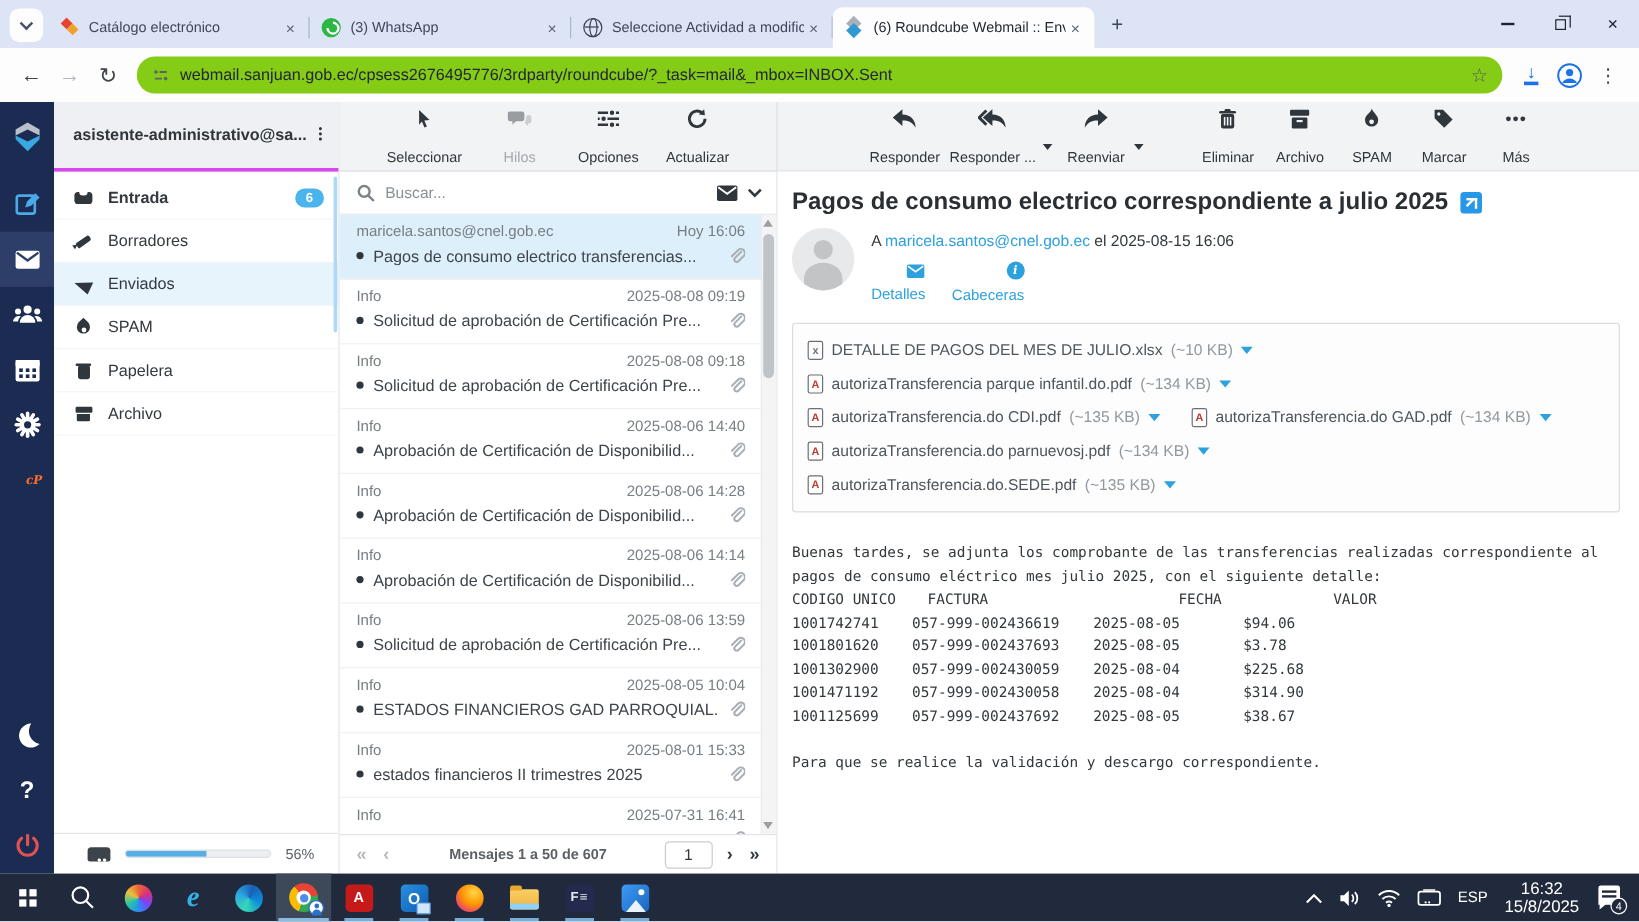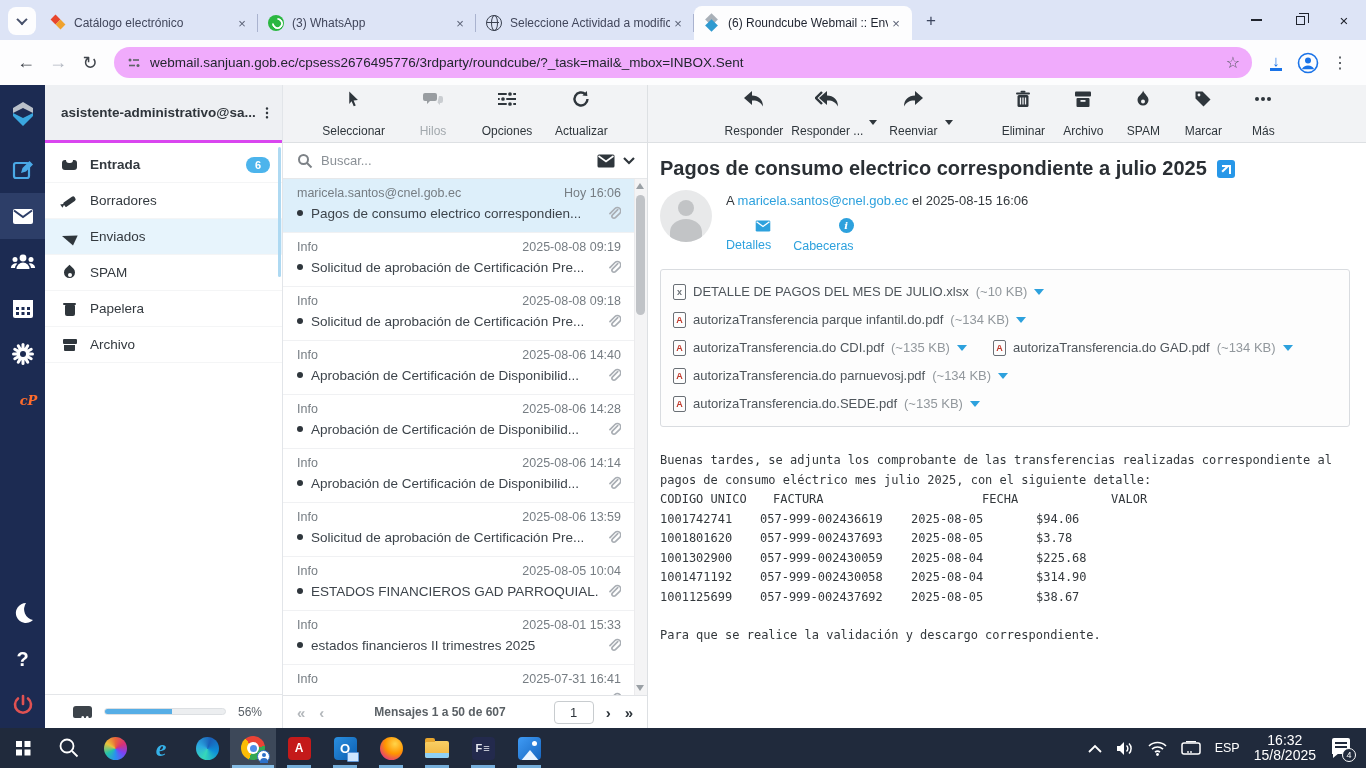--- a/index.html
+++ b/index.html
@@ -32,37 +32,37 @@
   .fv-whatsapp:after { content:""; position:absolute; left:4px; top:3px; width:7px; height:7px; border:2px solid #fff; border-radius:50%; border-top-color:transparent; transform:rotate(-45deg); }
   .fv-globe { border:1.6px solid #3a4150; border-radius:50%; }
   .fv-globe:before { content:""; position:absolute; left:0; top:5.5px; width:12px; height:1.6px; background:#3a4150; }
   .fv-globe:after { content:""; position:absolute; left:3.5px; top:-1px; width:5px; height:14px; border:1.4px solid #3a4150; border-radius:50%; }
   .fv-roundcube:before { content:""; position:absolute; left:3px; top:0px; width:9px; height:9px; background:#a9b0b8; transform:rotate(45deg); }
   .fv-roundcube:after { content:""; position:absolute; left:3px; top:6px; width:9px; height:9px; background:#2f9ad0; transform:rotate(45deg); }
 
   .navbar { position:absolute; left:0; top:40px; width:1366px; height:45px; background:#fdfdfe; display:flex; align-items:center; padding:0 10px; }
   .navbtn { width:32px; height:32px; display:flex; align-items:center; justify-content:center; font-size:18px; color:#41464d; flex:none; }
   .navbtn.disabled { color:#b3b8c2; }
-  .urlpill { flex:1; height:31px; margin:0 8px; background:#f0abfc; border-radius:16px; display:flex; align-items:center; padding:0 12px; min-width:0; }
+  .urlpill { flex:1; height:31px; margin:0 8px; background:#84cc16; border-radius:16px; display:flex; align-items:center; padding:0 12px; min-width:0; }
   .url { font-size:13.5px; color:#23272f; white-space:nowrap; overflow:hidden; flex:1; margin-left:8px; }
   .star { font-size:16px; color:#51565e; margin-left:8px; }
   .dl { display:flex; flex-direction:column; align-items:center; color:#1a73e8; font-size:15px; line-height:13px; font-weight:bold; }
   .dl .bar { width:12px; height:2.5px; background:#1a73e8; margin-top:1px; }
   .kebab { font-size:16px; color:#41464d; letter-spacing:0; }
 
   
   .app { position:absolute; left:0; top:85px; width:1366px; height:643px; display:flex; background:#fff; }
 
   
   .rail { width:45px; background:#1c2b52; display:flex; flex-direction:column; align-items:center; flex:none; }
   .rail-btn { width:45px; height:46px; display:flex; align-items:center; justify-content:center; }
   .rail-btn.active { background:#2d3e68; }
   .rail-logo { margin:6px 0 10px; }
   .rail-spacer { flex:1; }
-  .cp-text { color:#ff6c2c; font-size:13px; font-style:italic; font-weight:bold; font-family:"DejaVu Serif", serif;margin-left:12px; }
+  .cp-text { color:#ff6c2c; font-size:10px; font-style:italic; font-weight:bold; font-family:"DejaVu Serif", serif;margin-left:12px; }
 
   
   .sidebar { width:238px; border-right:1px solid #e2e5e9; display:flex; flex-direction:column; flex:none; background:#fff; position:relative; }
   .account { height:58px; background:#eef0f3; border-bottom:3px solid #d946ef; display:flex; align-items:center; padding:0 8px 0 16px; }
   .account-name { font-size:13.5px; font-weight:bold; color:#2f353b; flex:1; white-space:nowrap; overflow:hidden; }
   .vdots { color:#2f353b; font-size:15px; font-weight:bold; letter-spacing:0; line-height:5px; width:14px; text-align:center; }
   .folders { padding-top:4px; }
   .folder { height:36px; display:flex; align-items:center; padding:0 12px 0 16px; font-size:13.5px; color:#33393f; border-bottom:1px solid #f4f5f6; }
   .folder.sel { background:#e7f4fc; }
   .folder-label { margin-left:12px; flex:1; }
@@ -532,21 +532,21 @@
           </div>
           <div class="msglist">
             <div>
                 <div class="mrow sel">
                 <div class="mline1">
                   <span class="mfrom">maricela.santos@cnel.gob.ec</span>
                   <span class="mdate">Hoy 16:06</span>
                 </div>
                 <div class="mline2">
                   <span class="dot"></span>
-                  <span class="msubj">Pagos de consumo electrico correspondien...</span>
+                  <span class="msubj">Pagos de consumo electrico transferencias...</span>
                   <span class="clip">
                     <svg width="15" height="16" viewBox="0 0 16 16">
                         <path d="M12.5 4.5L7 10a2.1 2.1 0 0 0 3 3l4.7-4.7a3.6 3.6 0 0 0-5.1-5.1L4.2 8.6" fill="none" stroke="#a9aeb4" stroke-width="1.8" stroke-linecap="round"></path>
                       </svg>
                   </span>
                 </div>
               </div>
                 <div class="mrow">
                 <div class="mline1">
                   <span class="mfrom">Info</span>

